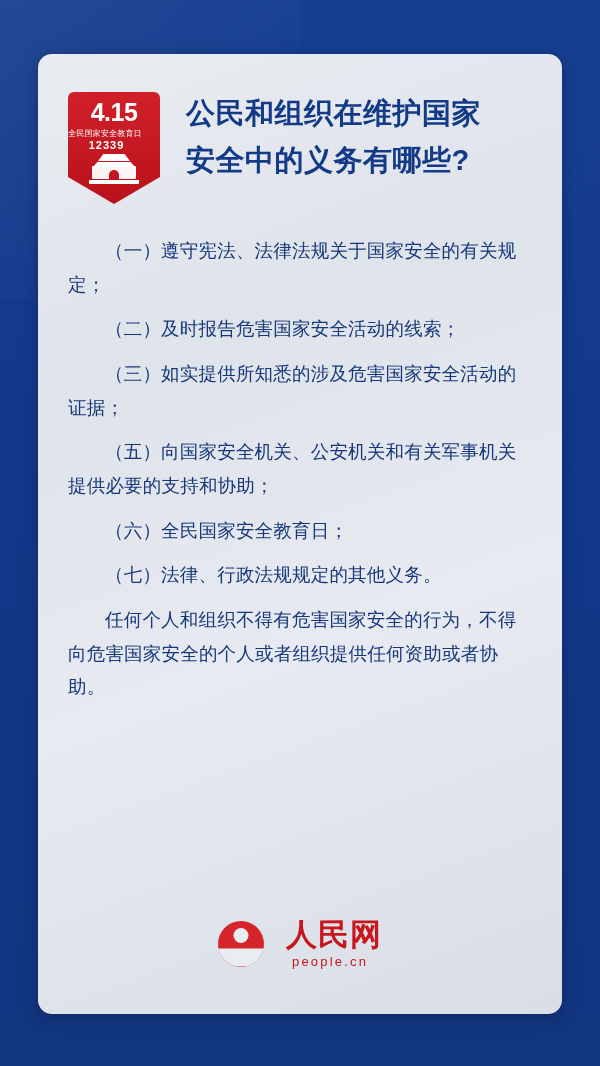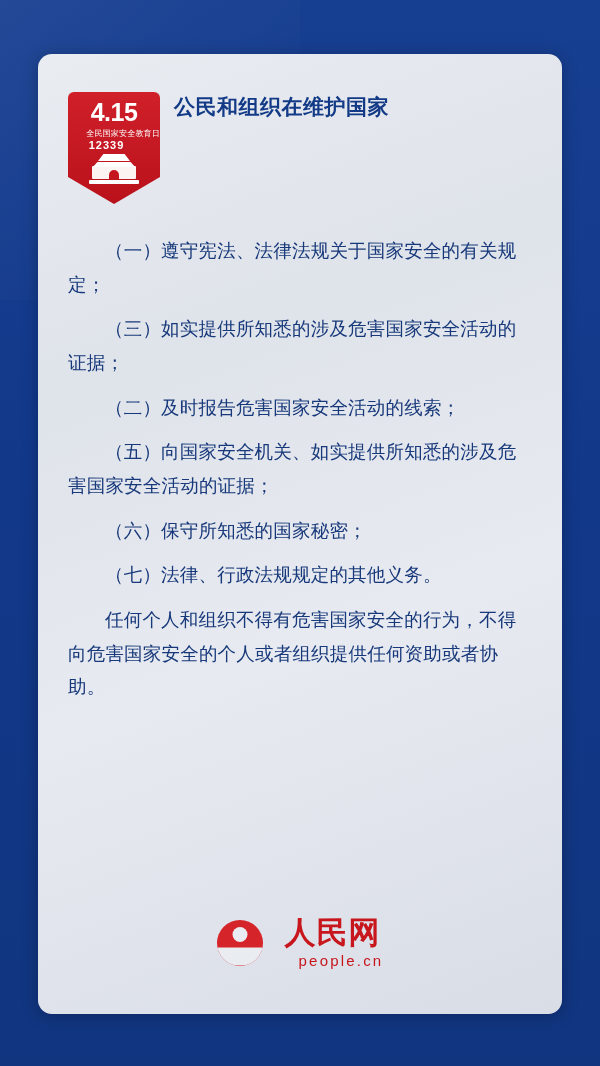--- a/index.html
+++ b/index.html
@@ -45,21 +45,21 @@
     position: absolute;
     inset: 0;
     padding: 34px 30px 20px 30px;
     box-sizing: border-box;
   }
 
   
   .header {
     display: flex;
     align-items: flex-start;
-    gap: 14px;
+    gap: 26px;
     margin-bottom: 8px;
   }
   .badge {
     position: relative;
     width: 92px;
     flex: 0 0 92px;
     height: 112px;
     margin-top: 4px;
   }
   .badge-shield {
@@ -80,21 +80,21 @@
     color: #ffffff;
     font-size: 25px;
     font-weight: bold;
     letter-spacing: -0.5px;
     font-family: "Liberation Sans", sans-serif;
   }
   .badge-cn {
     position: absolute;
     top: 36px;
     left: 0; right: 0;
-    text-align: right;
+    text-align: left;
     color: #ffffff;
     font-size: 8px;
     letter-spacing: 0.2px;
     white-space: nowrap;
   }
   .badge-num {
     position: absolute;
     top: 47px;
     left: 0; right: 15px;
     text-align: center;
@@ -160,21 +160,21 @@
     background: #ffffff;
     border-radius: 1px;
   }
 
   .title-wrap {
     flex: 1;
     padding-top: 2px;
   }
   .title-line {
     color: #123a86;
-    font-size: 21px;
+    font-size: 29px;
     font-weight: bold;
     line-height: 1.62;
     letter-spacing: 0.5px;
     white-space: nowrap;
   }
 
   
   .body-text {
     margin-top: 30px;
   }
@@ -235,24 +235,24 @@
     line-height: 1;
   }
   .logo-cn {
     color: #c8161d;
     font-size: 31px;
     font-weight: bold;
     letter-spacing: 1px;
   }
   .logo-en {
     color: #c8161d;
-    font-size: 15px;
+    font-size: 13px;
     letter-spacing: 2.2px;
     margin-top: 5px;
-    margin-left: 14px;
+    margin-left: 6px;
   }
 </style>
 </head>
 <body>
 
 <div id="poster-bg"></div>
 <div id="poster-sheen"></div>
 
 <div id="card">
   <div id="card-inner">
@@ -268,29 +268,30 @@
           <div class="roof"></div>
           <div class="roof2"></div>
           <div class="wall"></div>
           <div class="gate"></div>
           <div class="base"></div>
         </div>
       </div>
 
       <div class="title-wrap">
         <div class="title-line">公民和组织在维护国家</div>
+        <div class="title-line">安全中的义务有哪些?</div>
       </div>
     </div>
 
     <div class="body-text">
       <p class="para">（一）遵守宪法、法律法规关于国家安全的有关规定；</p>
+      <p class="para">（二）及时报告危害国家安全活动的线索；</p>
       <p class="para">（三）如实提供所知悉的涉及危害国家安全活动的证据；</p>
-      <p class="para">（二）及时报告危害国家安全活动的线索；</p>
-      <p class="para">（五）向国家安全机关、如实提供所知悉的涉及危害国家安全活动的证据；</p>
-      <p class="para">（六）保守所知悉的国家秘密；</p>
+      <p class="para">（五）向国家安全机关、公安机关和有关军事机关提供必要的支持和协助；</p>
+      <p class="para">（六）全民国家安全教育日；</p>
       <p class="para">（七）法律、行政法规规定的其他义务。</p>
       <p class="para last">任何个人和组织不得有危害国家安全的行为，不得向危害国家安全的个人或者组织提供任何资助或者协助。</p>
     </div>
 
     <div class="footer">
       <div class="logo-mark"></div>
       <div class="logo-text-wrap">
         <div class="logo-cn">人民网</div>
         <div class="logo-en">people.cn</div>
       </div>

